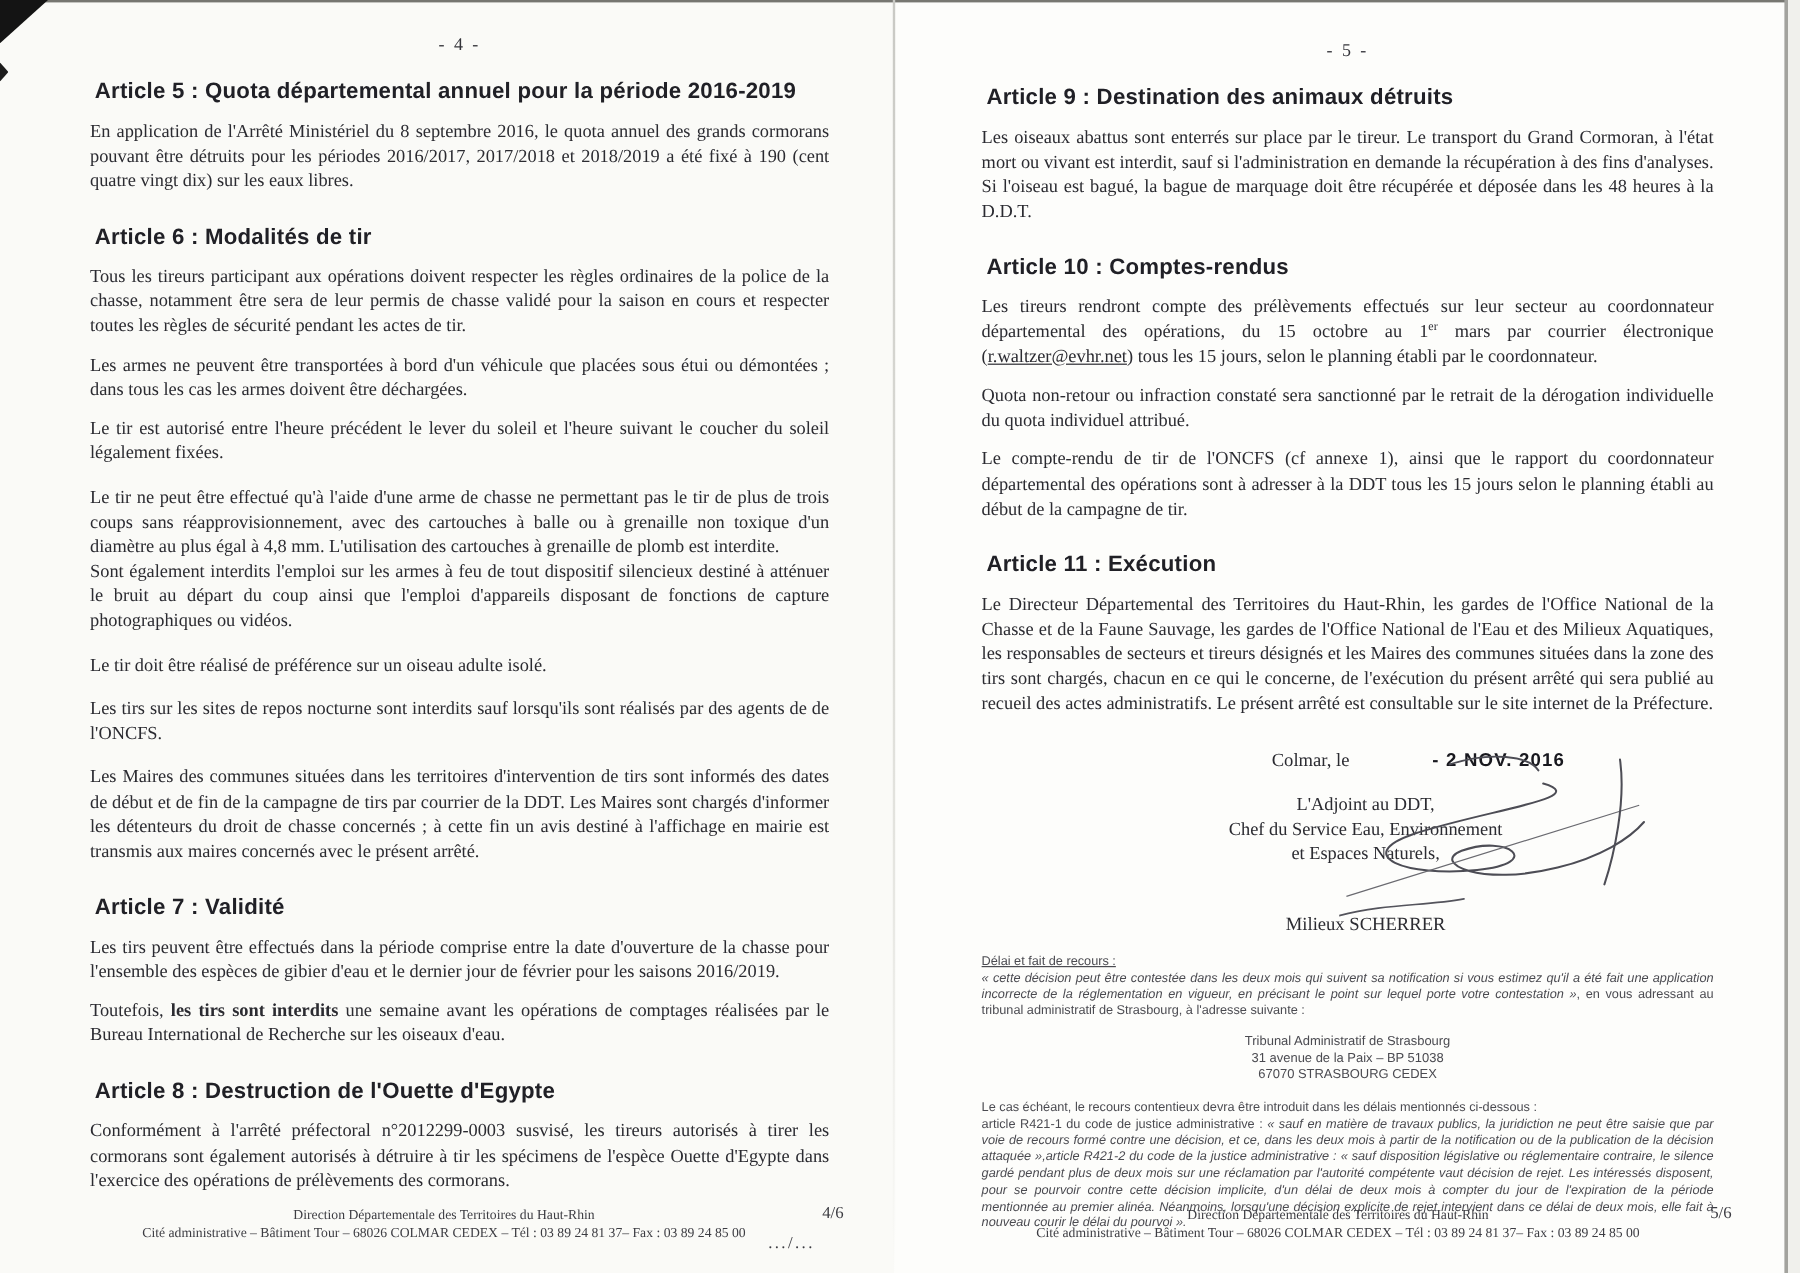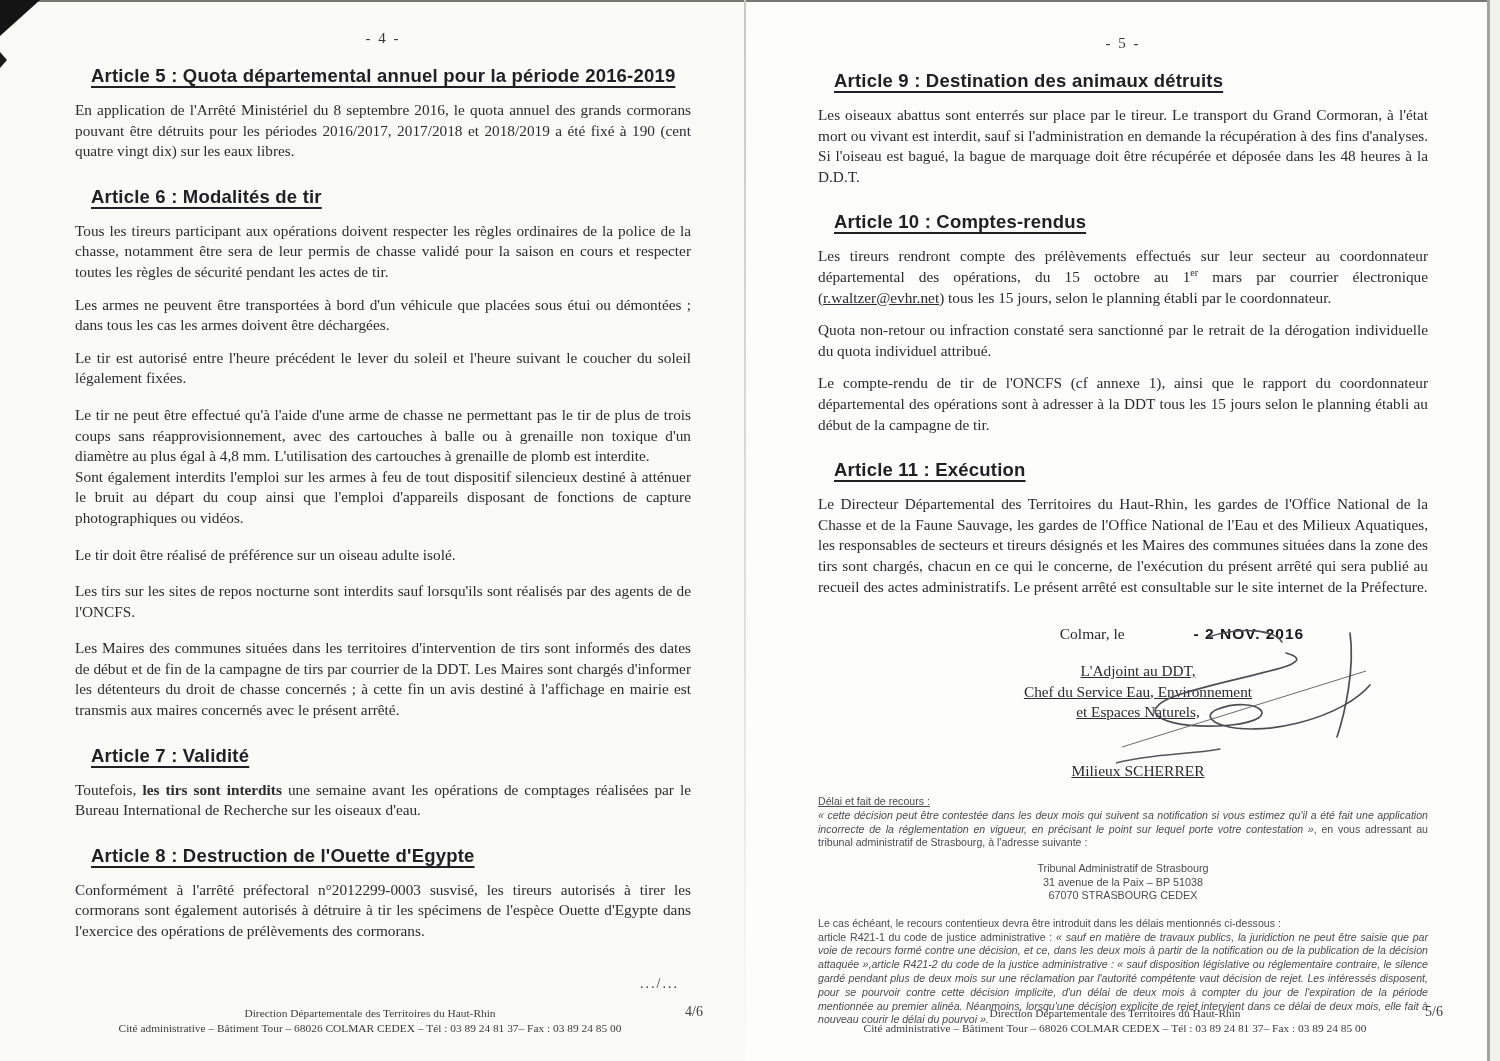--- a/index.html
+++ b/index.html
@@ -28,22 +28,22 @@
   
   .content{position:absolute;}
   .content-p4{left:75px;top:30px;width:616px;}
   .content-p5{left:818px;top:35px;width:610px;}
 
   .pagenum{text-align:center;font-size:15px;letter-spacing:2px;margin:0 0 18px 0;color:#34343a;}
 
   h2.article{
     font-family:"Liberation Sans", sans-serif;
     font-size:18.5px;font-weight:700;color:#202026;
-    text-decoration:underline;text-underline-offset:4px;text-decoration-thickness:1.5px;
-    margin:24px 0 13px 16px;letter-spacing:.2px;
+    text-underline-offset:4px;text-decoration-thickness:1.5px;
+    margin:24px 0 13px 4px;letter-spacing:.2px;
   }
   h2.article.first{margin-top:14px;}
 
   p.body{font-size:15.3px;line-height:20.6px;text-align:justify;margin:0 0 12px 0;}
   p.body.tight{margin-bottom:0;}
   p.body.gap-top{margin-top:16px;}
   .b{font-weight:700;}
   .u{text-decoration:underline;}
   sup{font-size:10px;line-height:0;}
 
@@ -54,21 +54,21 @@
     font-size:11.4px;line-height:14.5px;color:#3c3c42;}
   .footer-p4{left:85px;width:570px;}
   .footer-p5{left:835px;width:560px;}
   .page-indicator{position:absolute;right:-48px;bottom:16px;font-size:14px;}
 
   
   .dateline{display:flex;align-items:baseline;margin:28px 0 18px 118px;justify-content:center;gap:69px;}
   .place-label{font-size:15.5px;}
   .date-stamp{font-family:"Liberation Sans", sans-serif;font-weight:700;font-size:15.5px;
     letter-spacing:1px;color:#18181e;}
-  .signer{width:340px;margin-left:150px;text-align:center;font-size:15.3px;line-height:20.5px;text-decoration:underline;}
+  .signer{width:340px;margin-left:150px;text-align:center;font-size:15.3px;line-height:20.5px;}
   .signer-name{margin-top:38px;font-size:15.5px;}
   .sig-svg{position:absolute;left:298px;top:588px;width:290px;height:155px;}
 
   
   .fine{font-family:"Liberation Sans", sans-serif;font-size:10.6px;line-height:13.8px;
     color:#4b4b51;text-align:justify;}
   .fine .q{font-style:italic;}
   .fine-label{display:block;text-decoration:underline;margin-top:14px;}
   .tribunal{font-family:"Liberation Sans", sans-serif;font-size:10.8px;line-height:13.5px;
     color:#4b4b51;text-align:center;margin:12px 0 14px 0;}
@@ -96,20 +96,21 @@
   <p class="body">Tous les tireurs participant aux opérations doivent respecter les règles ordinaires de la police de la chasse, notamment être sera de leur permis de chasse validé pour la saison en cours et respecter toutes les règles de sécurité pendant les actes de tir.</p>
   <p class="body">Les armes ne peuvent être transportées à bord d'un véhicule que placées sous étui ou démontées ; dans tous les cas les armes doivent être déchargées.</p>
   <p class="body">Le tir est autorisé entre l'heure précédent le lever du soleil et l'heure suivant le coucher du soleil légalement fixées.</p>
   <p class="body tight gap-top">Le tir ne peut être effectué qu'à l'aide d'une arme de chasse ne permettant pas le tir de plus de trois coups sans réapprovisionnement, avec des cartouches à balle ou à grenaille non toxique d'un diamètre au plus égal à 4,8 mm. L'utilisation des cartouches à grenaille de plomb est interdite.</p>
   <p class="body">Sont également interdits l'emploi sur les armes à feu de tout dispositif silencieux destiné à atténuer le bruit au départ du coup ainsi que l'emploi d'appareils disposant de fonctions de capture photographiques ou vidéos.</p>
   <p class="body gap-top">Le tir doit être réalisé de préférence sur un oiseau adulte isolé.</p>
   <p class="body gap-top">Les tirs sur les sites de repos nocturne sont interdits sauf lorsqu'ils sont réalisés par des agents de de l'ONCFS.</p>
   <p class="body gap-top">Les Maires des communes situées dans les territoires d'intervention de tirs sont informés des dates de début et de fin de la campagne de tirs par courrier de la DDT. Les Maires sont chargés d'informer les détenteurs du droit de chasse concernés ; à cette fin un avis destiné à l'affichage en mairie est transmis aux maires concernés avec le présent arrêté.</p>
 
   <h2 class="article">Article 7 : Validité</h2>
+  <p class="body">Les tirs peuvent être effectués dans la période comprise entre la date d'ouverture de la chasse pour l'ensemble des espèces de gibier d'eau et le dernier jour de février pour les saisons 2016/2019.</p>
   <p class="body"><span>Toutefois, </span><span class="b">les tirs sont interdits</span><span> une semaine avant les opérations de comptages réalisées par le Bureau International de Recherche sur les oiseaux d'eau.</span></p>
 
   <h2 class="article">Article 8 : Destruction de l'Ouette d'Egypte</h2>
   <p class="body">Conformément à l'arrêté préfectoral n°2012299-0003 susvisé, les tireurs autorisés à tirer les cormorans sont également autorisés à détruire à tir les spécimens de l'espèce Ouette d'Egypte dans l'exercice des opérations de prélèvements des cormorans.</p>
 
   <div class="continuation">.../...</div>
 </div>
 
 <div class="footer footer-p4">
   <div>Direction Départementale des Territoires du Haut-Rhin</div>

